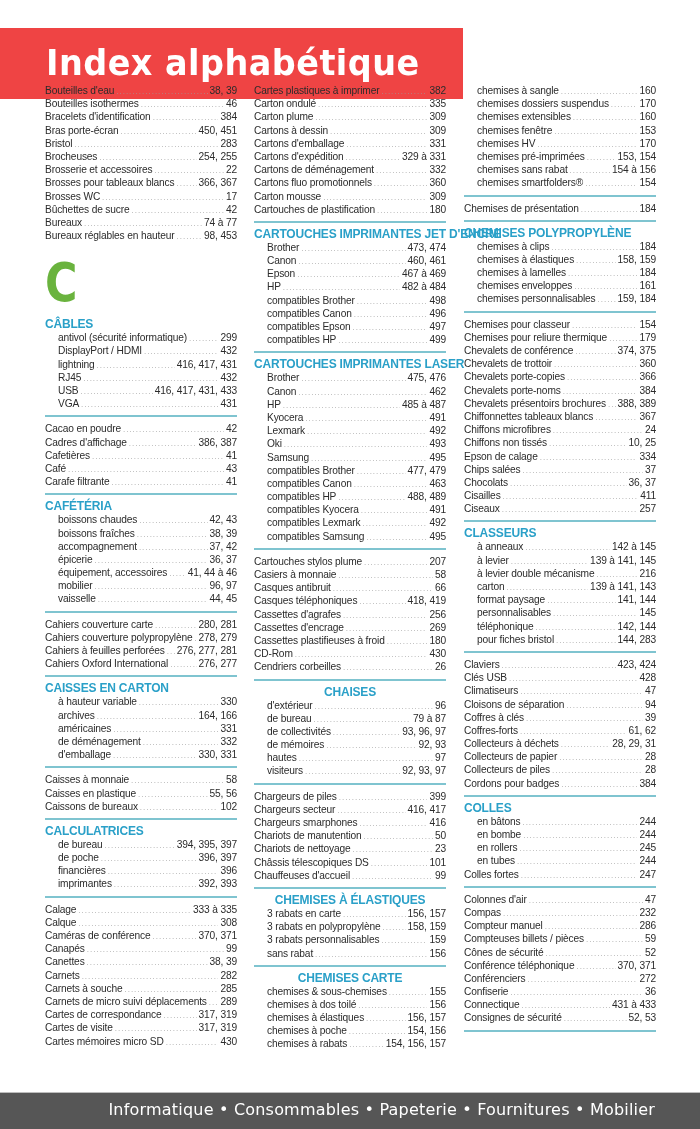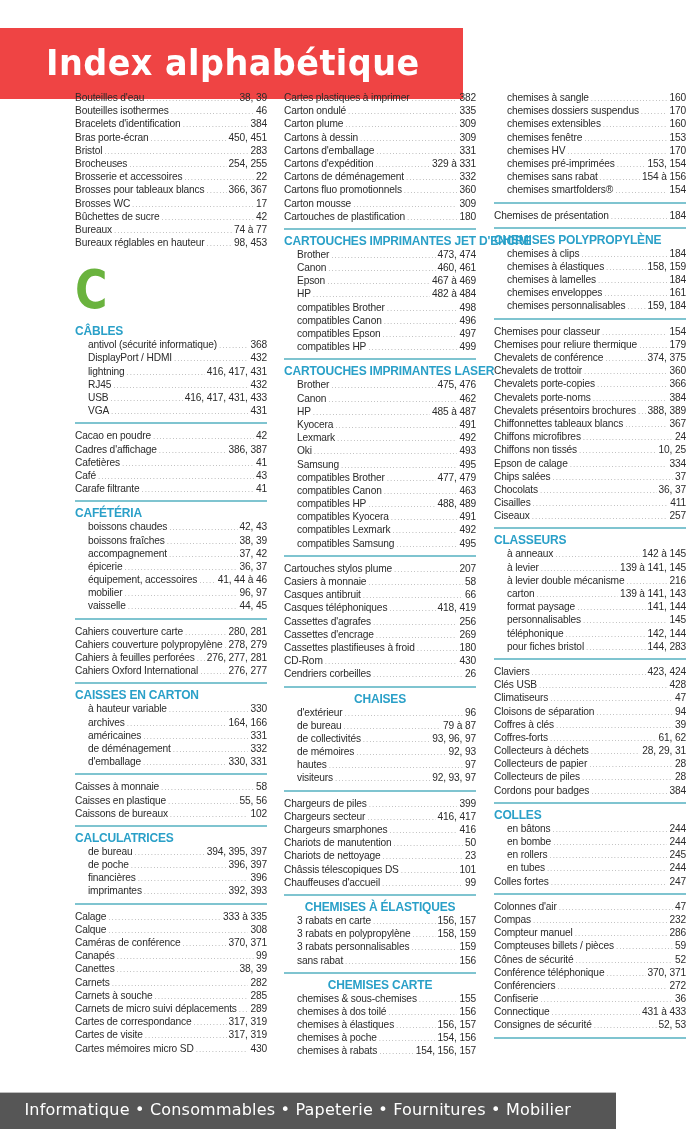--- a/index.html
+++ b/index.html
@@ -1,32 +1,32 @@
 <!DOCTYPE html>
 <html><head>
 <meta charset="utf-8">
 <style>
   html, body { margin: 0; padding: 0; background: #ffffff; }
   body { width: 700px; height: 1129px; position: relative; overflow: hidden; font-family: "Liberation Sans", sans-serif; color: #2b2b2b; }
   .title-bar { position: absolute; left: 0; top: 0; width: 463px; height: 71px; background: #ef4444; margin-top: 28px; }
   .title-bar h1 { margin: 0; position: absolute; left: 46px; top: 14px; font-family: "DejaVu Sans", sans-serif; font-weight: bold; font-size: 36px; color: #ffffff; letter-spacing: 0.5px; transform: scaleX(0.93); transform-origin: left center; white-space: nowrap; }
-  .col { position: absolute; top: 91px; width: 192px; margin-left: 30px; }
+  .col { position: absolute; top: 84px; width: 192px; }
   .col.c1 { left: 45px; }
   .col.c2 { left: 254px; text-align: center; }
   .col.c3 { left: 464px; }
   .entry { display: flex; align-items: baseline; font-size: 10.2px; line-height: 13.2px; height: 13.2px; white-space: nowrap; transform-origin: left; letter-spacing: -0.15px; }
   .entry .lbl { flex: 0 0 auto; }
   .entry .dots { flex: 1 1 auto; overflow: hidden; margin: 0 2px; color: #9a9a9a; font-size: 8px; letter-spacing: 1px; }
   .entry .dots::before { content: "................................................................................................................................................"; }
   .entry .pg { flex: 0 0 auto; }
   .entry.sub { padding-left: 13px; }
   .sec-head { color: #2aa0c8; font-weight: bold; font-size: 12px; line-height: 13px; height: 13px; margin-top: 3px; letter-spacing: -0.2px; white-space: nowrap; }
   .divider { height: 0; border-top: 2px solid #7fc4d0; margin: 5px 0 5px 0; }
   .big-letter { color: #6ab33e; font-family: "DejaVu Sans", sans-serif; font-weight: bold; font-size: 54px; line-height: 54px; height: 56px; margin: 14px 0 6px 0; transform: scaleX(0.82); transform-origin: left; }
-  .footer { position: absolute; left: 0; bottom: 0; width: 616px; height: 36px; background: #565656; border-top: 1px solid #bdbdbd; }
+  .footer { position: absolute; left: 0; bottom: 0; width: 700px; height: 36px; background: #565656; border-top: 1px solid #bdbdbd; }
   .footer span { position: absolute; right: 45px; top: 7px; color: #ffffff; font-family: "DejaVu Sans", sans-serif; font-size: 16px; letter-spacing: 0.2px; white-space: nowrap; }
 </style>
 </head>
 <body>
 
 <div class="title-bar">
   <h1>Index alphabétique</h1>
 </div>
 
 <div class="col c1">
@@ -88,21 +88,21 @@
     <div class="entry">
       <span class="lbl">Bureaux réglables en hauteur</span>
       <span class="dots"></span>
       <span class="pg">98, 453</span>
     </div>
     <div class="big-letter">C</div>
     <div class="sec-head">CÂBLES</div>
     <div class="entry sub">
       <span class="lbl">antivol (sécurité informatique)</span>
       <span class="dots"></span>
-      <span class="pg">368</span>
+      <span class="pg">299</span>
     </div>
     <div class="entry sub">
       <span class="lbl">DisplayPort / HDMI</span>
       <span class="dots"></span>
       <span class="pg">432</span>
     </div>
     <div class="entry sub">
       <span class="lbl">lightning</span>
       <span class="dots"></span>
       <span class="pg">416, 417, 431</span>

